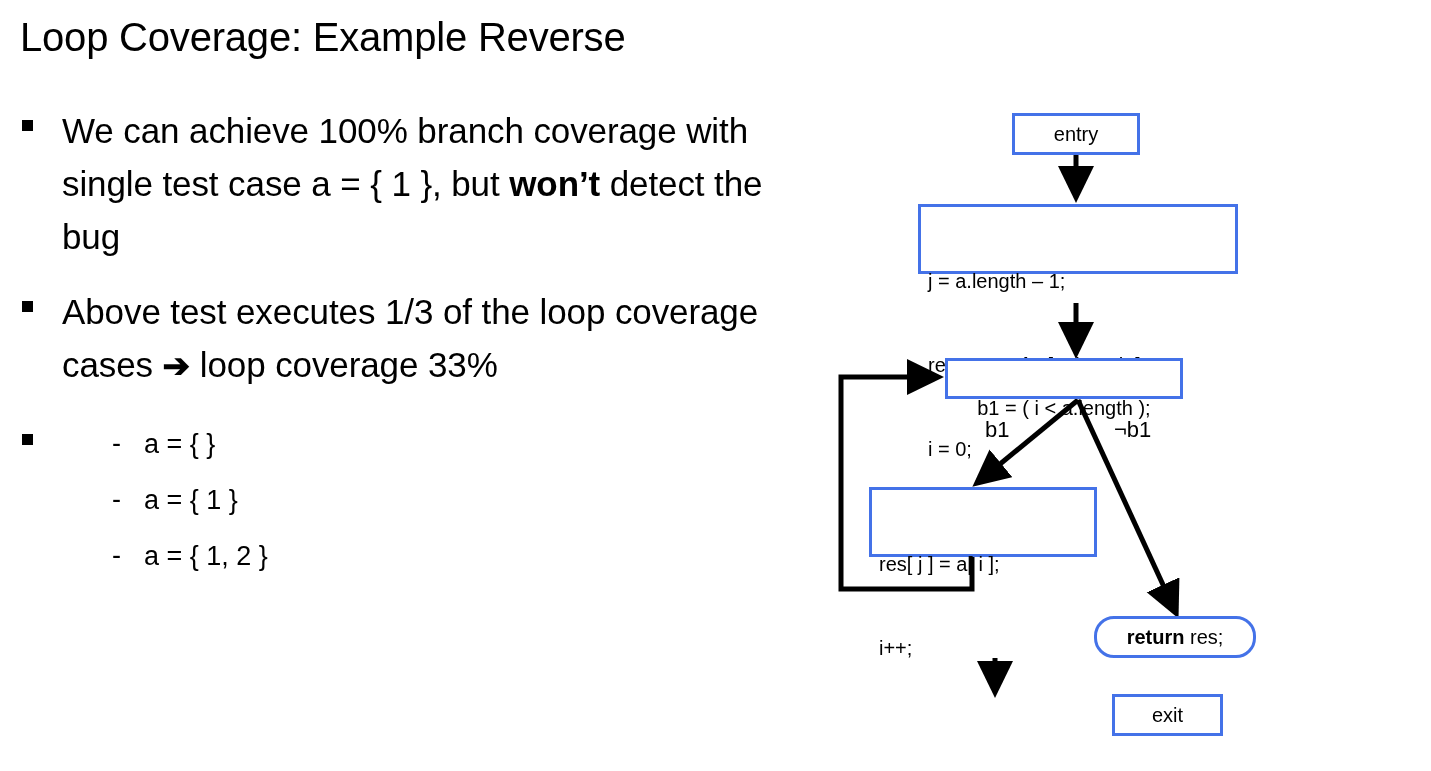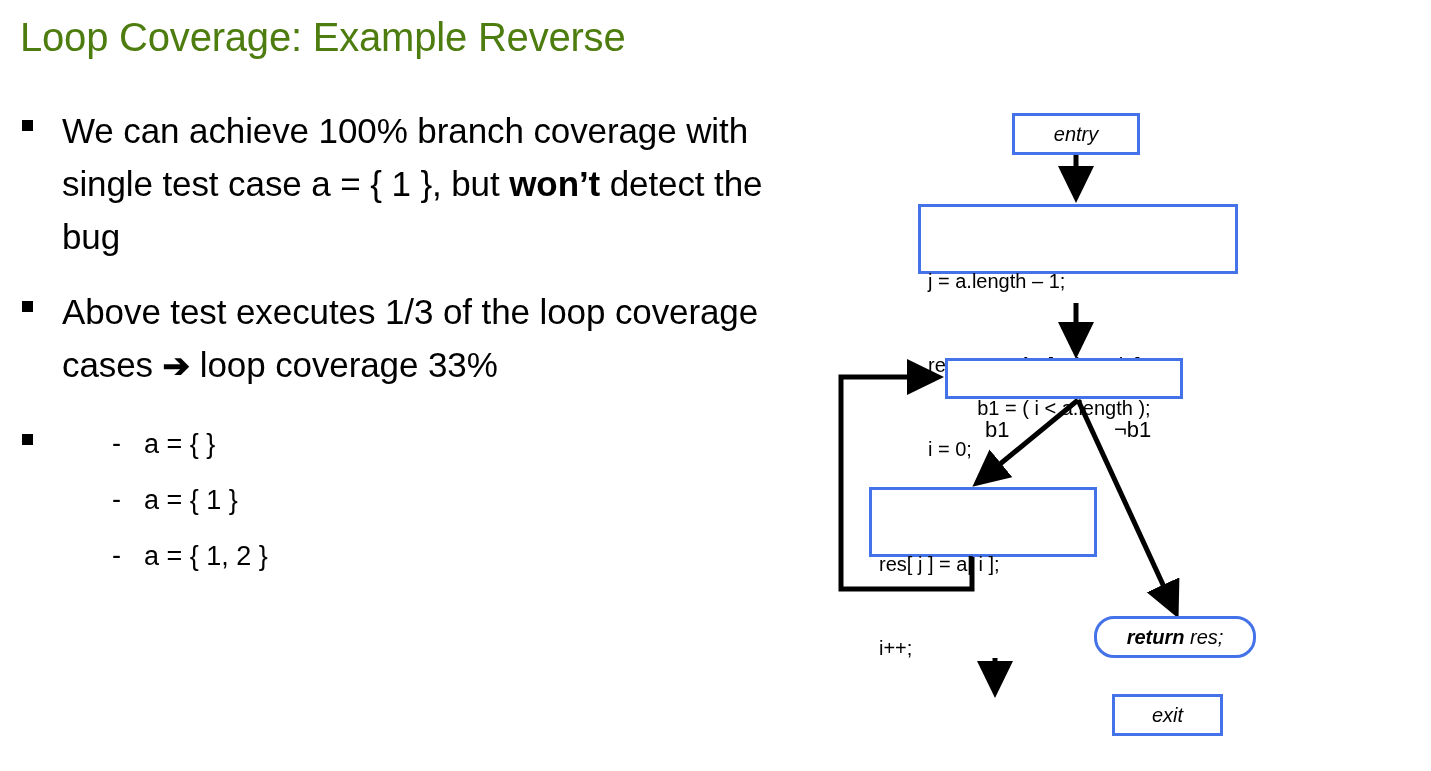--- a/index.html
+++ b/index.html
@@ -16,21 +16,21 @@
     color: #000000;
   }
 
   
   .slide-title {
     position: absolute;
     left: 20px;
     top: 14px;
     font-size: 40px;
     line-height: 46px;
-    color: #4d7c0f;
+    color: #000000;
     font-weight: 400;
     letter-spacing: -0.2px;
     white-space: nowrap;
   }
 
   
   .bullets {
     position: absolute;
     left: 18px;
     top: 104px;
@@ -108,21 +108,20 @@
     box-sizing: border-box;
     font-size: 20px;
     line-height: 28px;
     color: #000000;
     white-space: pre;
   }
   .node.center {
     display: flex;
     align-items: center;
     justify-content: center;
-    font-style: italic;
   }
   .node.left {
     padding: 4px 0 0 7px;
   }
   .edge-label {
     position: absolute;
     font-size: 22px;
     line-height: 24px;
     color: #000000;
     white-space: pre;

